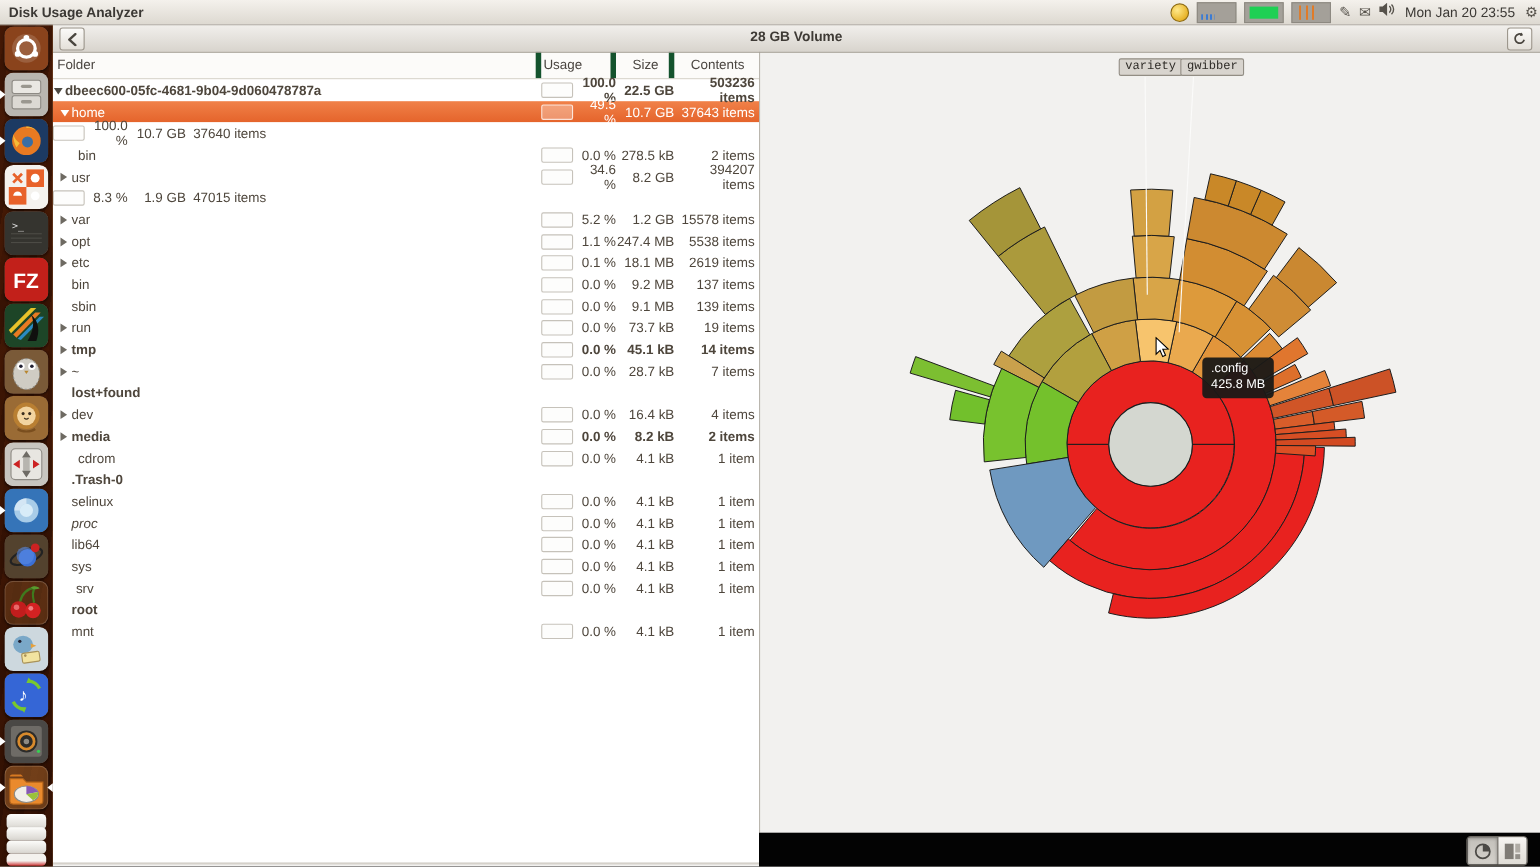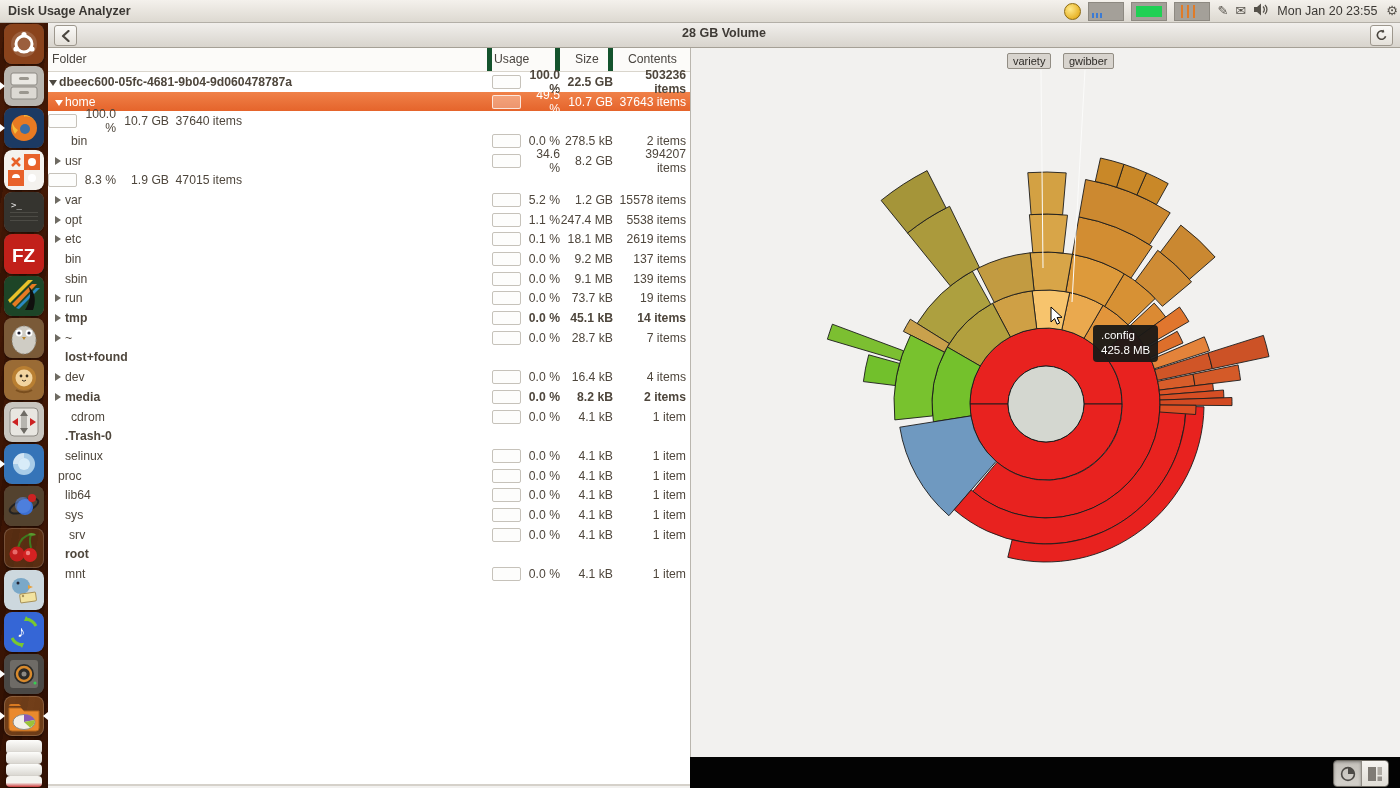--- a/index.html
+++ b/index.html
@@ -490,21 +490,21 @@
             <span>selinux</span>
           </div>
           <div class="cell-bar">
             <div class="bar"></div>
           </div>
           <div class="cell-pct">0.0 %</div>
           <div class="cell-size">4.1 kB</div>
           <div class="cell-items">1 item</div>
         </div>
         <div class="trow">
-          <div class="cell-name" style="">
+          <div class="cell-name" style="padding-left: 7px; font-style: italic;">
             <span class="exp"></span>
             <span>proc</span>
           </div>
           <div class="cell-bar">
             <div class="bar"></div>
           </div>
           <div class="cell-pct">0.0 %</div>
           <div class="cell-size">4.1 kB</div>
           <div class="cell-items">1 item</div>
         </div>
@@ -612,21 +612,21 @@
         <path d="M468.2 343.1L503.9 338.7A150 150 0 0 0 502.0 327.1L466.7 334.3A114 114 0 0 1 468.2 343.1Z" fill="#d85d2a" stroke="#1c1c1c" stroke-width="0.9"></path>
         <path d="M503.9 338.7L549.5 333.1A196 196 0 0 0 547.1 317.9L502.0 327.1A150 150 0 0 1 503.9 338.7Z" fill="#d45a28" stroke="#1c1c1c" stroke-width="0.9"></path>
         <path d="M468.6 348.1L522.5 343.8A168 168 0 0 0 521.7 336.5L468.2 343.1A114 114 0 0 1 468.6 348.1Z" fill="#da5226" stroke="#1c1c1c" stroke-width="0.9"></path>
         <path d="M468.9 353.0L532.9 350.8A178 178 0 0 0 532.5 343.0L468.6 348.1A114 114 0 0 1 468.9 353.0Z" fill="#d64e24" stroke="#1c1c1c" stroke-width="0.9"></path>
         <path d="M469.0 358.0L541.0 358.6A186 186 0 0 0 540.9 350.5L468.9 353.0A114 114 0 0 1 469.0 358.0Z" fill="#d24a22" stroke="#1c1c1c" stroke-width="0.9"></path>
         <path d="M468.7 365.0L504.6 367.5A150 150 0 0 0 505.0 358.3L469.0 358.0A114 114 0 0 1 468.7 365.0Z" fill="#dc4f24" stroke="#1c1c1c" stroke-width="0.9"></path>
         <circle cx="355" cy="357" r="38" fill="#d4d7d0" stroke="#1c1c1c"></circle>
         <line x1="350" y1="23" x2="352" y2="221" stroke="#fbfbfa" stroke-width="1"></line>
         <line x1="394" y1="23" x2="381" y2="255" stroke="#fbfbfa" stroke-width="1"></line>
       </svg>
-    <div id="taglayer" style="position: absolute; left: 0px; top: 0px; width: 623px; height: 710px; pointer-events: none;">
+    <div id="taglayer" style="position: absolute; left: 10px; top: 0px; width: 623px; height: 710px; pointer-events: none; font-family: Liberation Mono, monospace;">
         <div class="chart-tag" style="left: 316px; top: 6px;">variety</div>
         <div class="chart-tag" style="left: 372px; top: 6px;">gwibber</div>
       </div>
     <div id="tooltip" style="left: 402px; top: 278px;">
       <div>.config</div>
       <div>425.8 MB</div>
     </div>
     <svg id="cursor" width="14" height="20" style="position: absolute; z-index: 9; left: 359px; top: 259px;">
       <path d="M1 1 L1 16 4.6 12.6 7 18.2 9.6 17 7.1 11.5 12 11.3 Z" fill="#fff" stroke="#000" stroke-width="1"></path>
     </svg>

